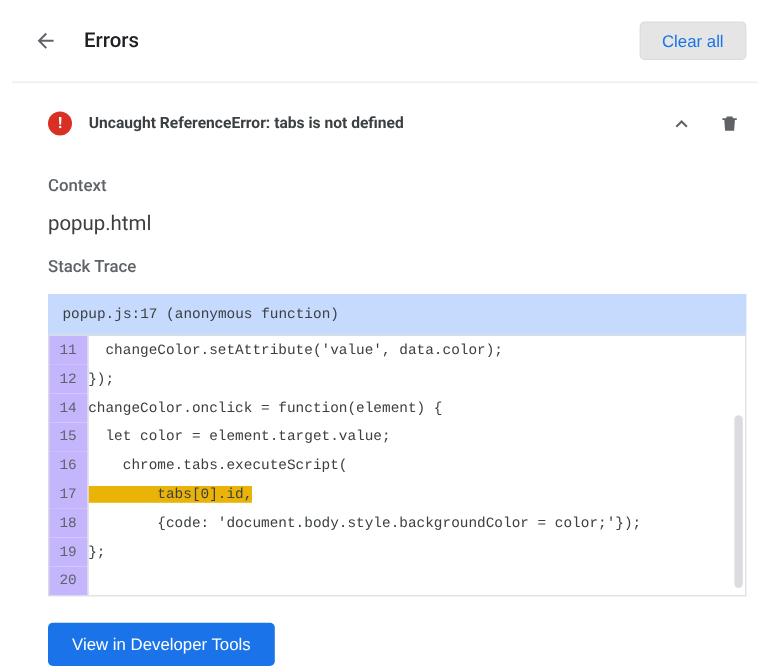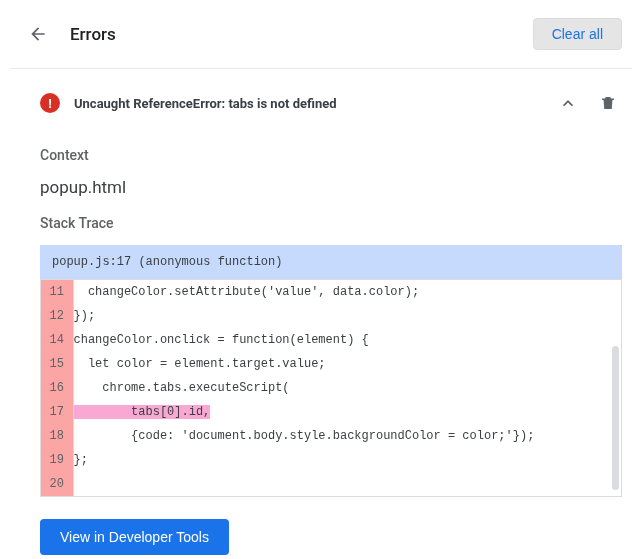--- a/index.html
+++ b/index.html
@@ -126,33 +126,33 @@
       font-size: 12px;
     }
     .code-table td {
       padding: 3px 0;
       vertical-align: top;
       line-height: 1.5;
     }
     .ln {
       width: 32px;
       text-align: center;
-      background: #fca5a5;
+      background: #c4b5fd;
       color: #5f6368;
       border-right: 1px solid #dadce0;
       user-select: none;
     }
     .code {
       padding-left: 8px;
       white-space: pre;
       color: #3c4043;
       margin-top: 41px;
     }
     .hl {
-      background: #f9a8d4;
+      background: #eab308;
     }
     .scroll-hint {
       position: absolute;
       right: 2px;
       top: 66px;
       bottom: 6px;
       width: 7px;
       background: #dadce0;
       border-radius: 4px;
     }

